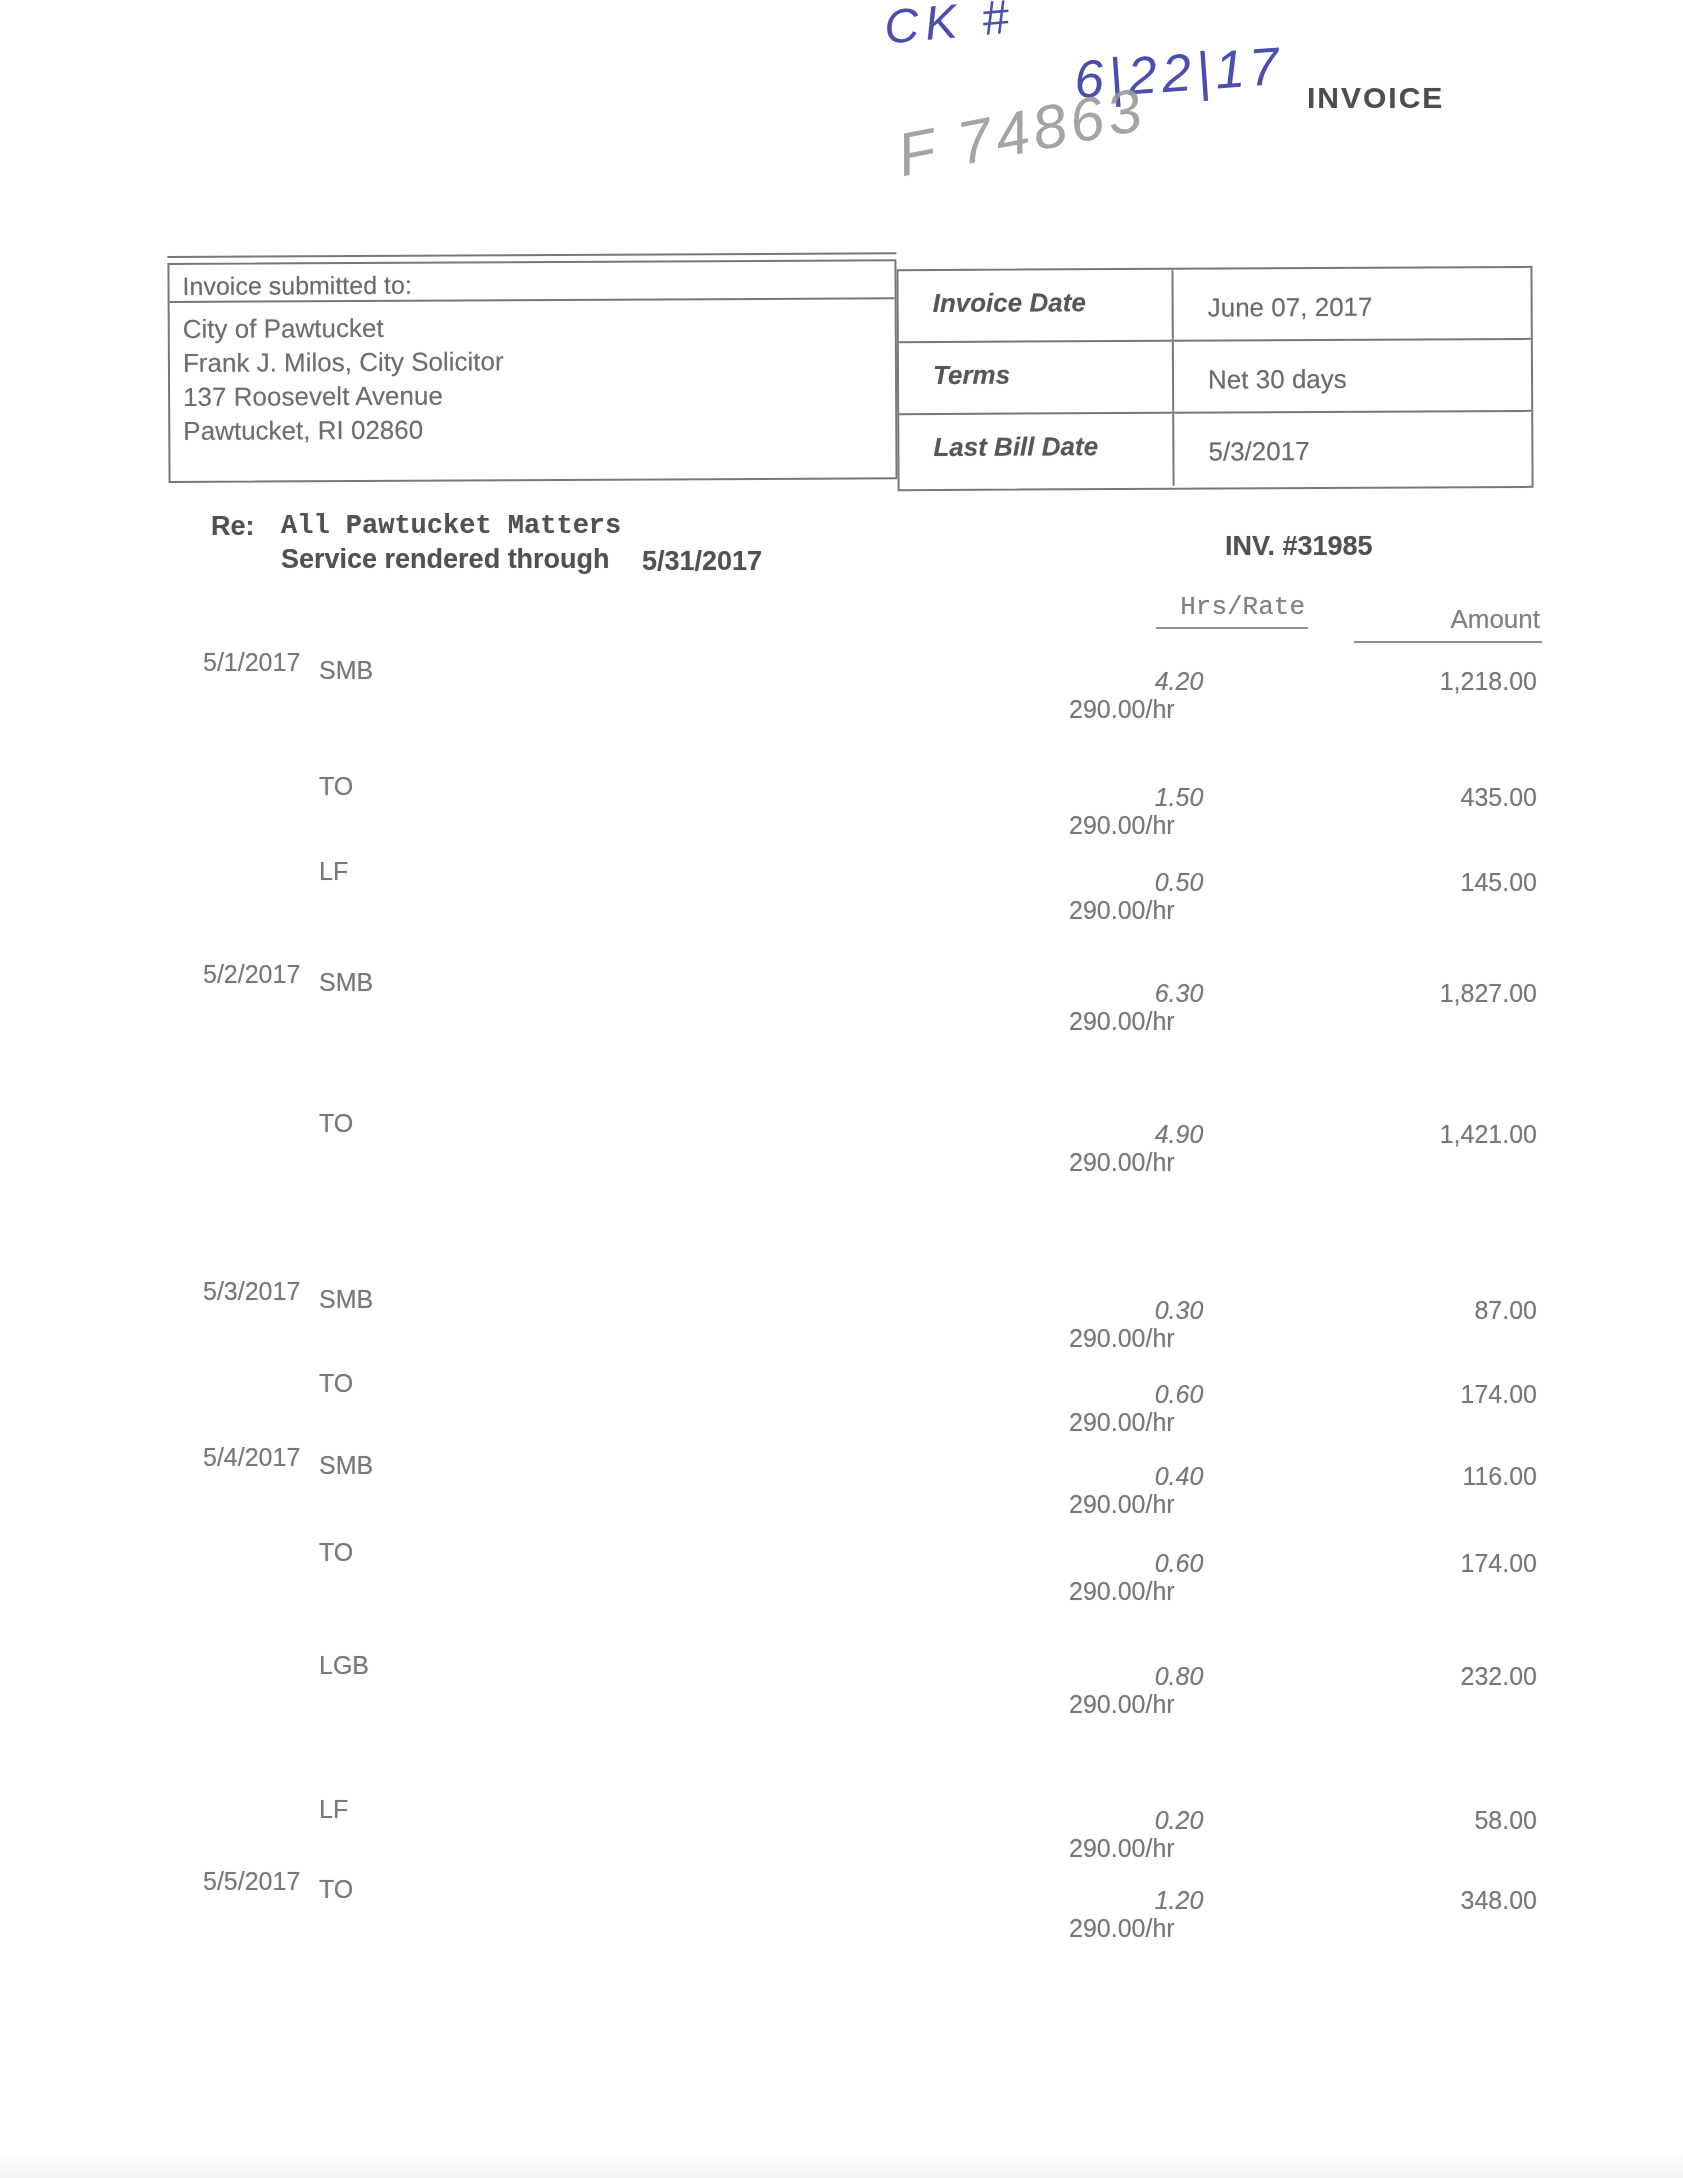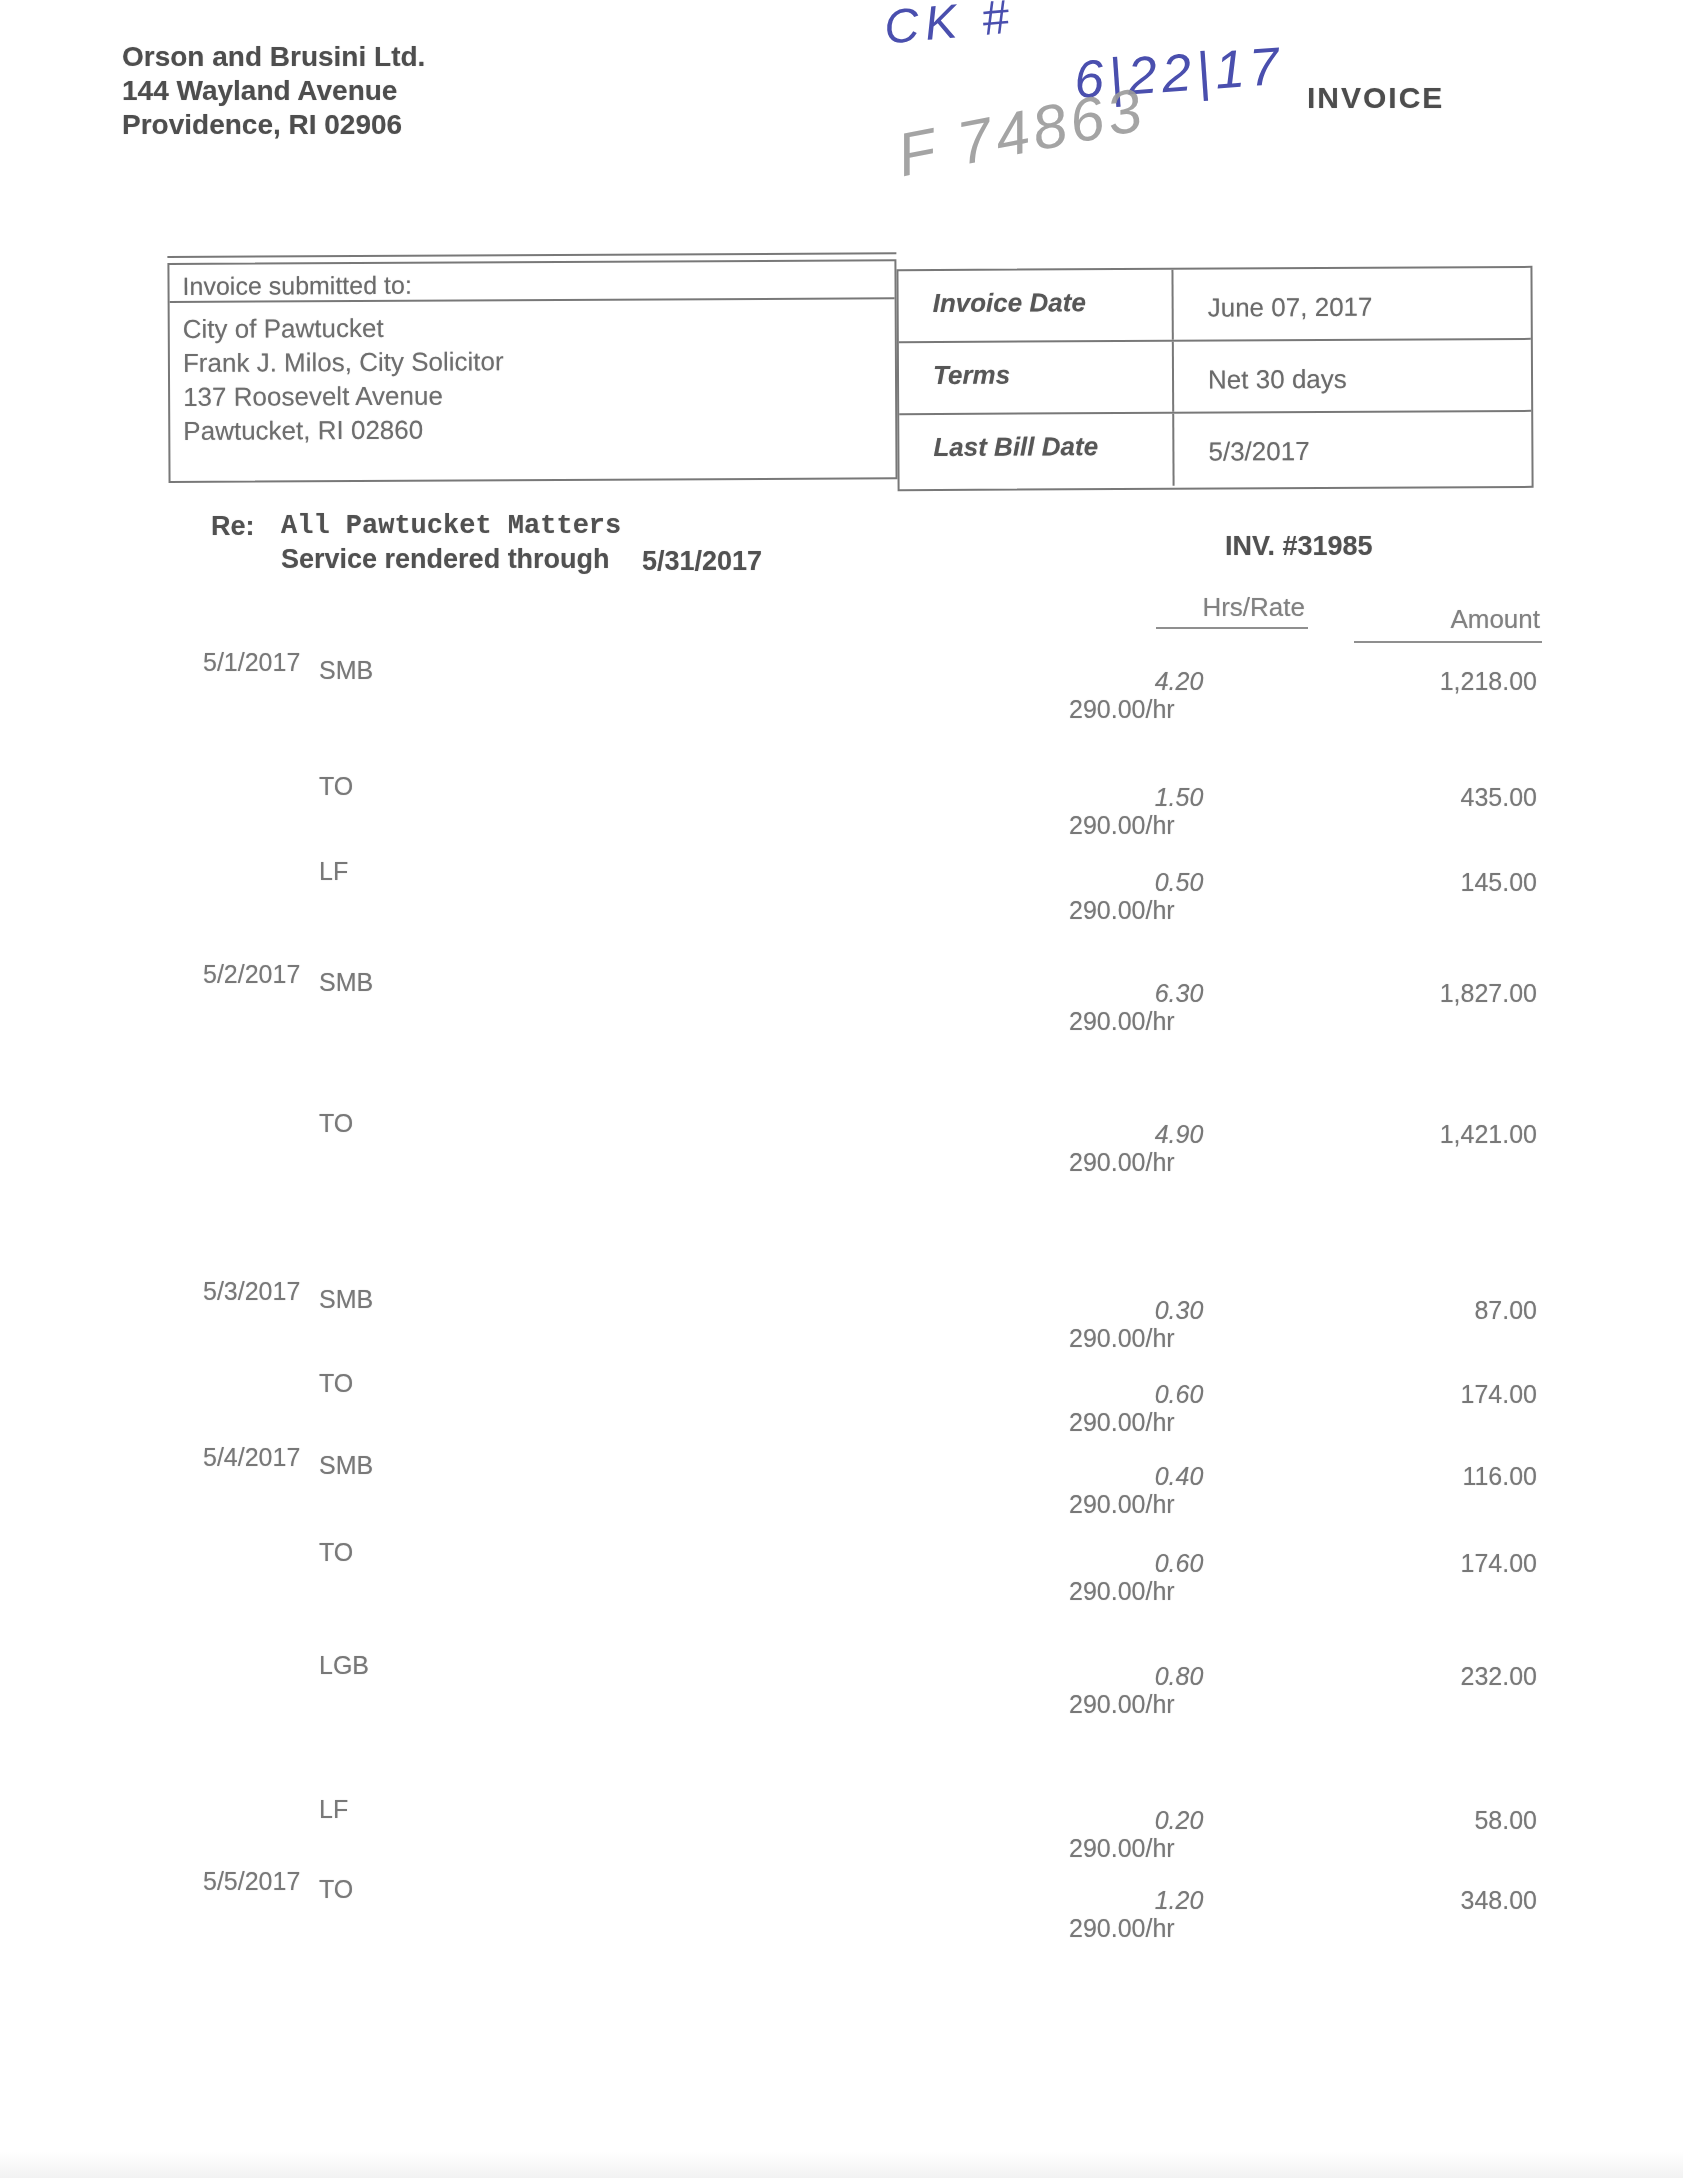--- a/index.html
+++ b/index.html
@@ -29,43 +29,38 @@
   .box-right .lbl{position:absolute;left:0;top:0;bottom:0;width:275px;border-right:2px solid #787878;box-sizing:border-box;
       font-style:italic;font-weight:bold;font-size:26px;color:#575757;padding:17px 0 0 34px;}
   .box-right .val{position:absolute;left:309px;top:23px;font-size:26px;color:#6b6b6b;}
   
   .re-label{position:absolute;left:211px;top:511px;font-size:27px;font-weight:bold;color:#515151;}
   .re-matter{position:absolute;left:281px;top:511px;font-size:27px;font-weight:bold;color:#515151;font-family:Liberation Mono, monospace;}
   .re-service{position:absolute;left:281px;top:544px;font-size:27px;font-weight:bold;color:#515151;}
   .re-date{position:absolute;left:642px;top:546px;font-size:27px;font-weight:bold;color:#515151;}
   .inv-no{position:absolute;left:1225px;top:531px;font-size:27px;font-weight:bold;color:#515151;}
   
-  .col-hrs{position:absolute;left:1109px;top:592px;width:196px;text-align:right;font-size:26px;color:#818181;}
+  .col-hrs{position:absolute;left:1109px;top:592px;width:196px;text-align:right;font-size:26px;color:#818181;font-family:Liberation Mono, monospace;}
   .col-amt{position:absolute;left:1386px;top:604px;width:154px;text-align:right;font-size:26px;color:#818181;}
   .u-hrs{position:absolute;left:1156px;top:627px;width:152px;height:2px;background:#8f8f8f;}
   .u-amt{position:absolute;left:1354px;top:641px;width:188px;height:2px;background:#8f8f8f;}
   
   .item{position:absolute;left:0;width:1683px;height:91px;font-size:25px;color:#787878;}
   .i-date{position:absolute;left:203px;top:0;}
   .i-code{position:absolute;left:319px;top:8px;}
   .i-hours{position:absolute;left:1069px;top:19px;width:220px;text-align:center;font-style:italic;}
   .i-rate{position:absolute;left:1069px;top:47px;width:230px;text-align:left;}
   .i-amount{position:absolute;left:1317px;top:19px;width:220px;text-align:right;}
   .bottom-shade{position:absolute;left:0;bottom:0;width:100%;height:26px;background:linear-gradient(180deg,#ffffff,#f2f2f2);}
 </style>
 </head>
 <body>
 
 <div class="page">
 
-  <div class="company scan">
-    <div>Orson and Brusini Ltd.</div>
-    <div>144 Wayland Avenue</div>
-    <div>Providence, RI 02906</div>
-  </div>
 
   <div class="hw hw-ck">CK #</div>
   <div class="hw hw-date">6|22|17</div>
   <div class="hw hw-ref">F 74863</div>
 
   <div class="invoice-title scan">INVOICE</div>
 
   <div class="info-wrap">
     <div class="box-left">
       <div class="hdr scan">Invoice submitted to:</div>

